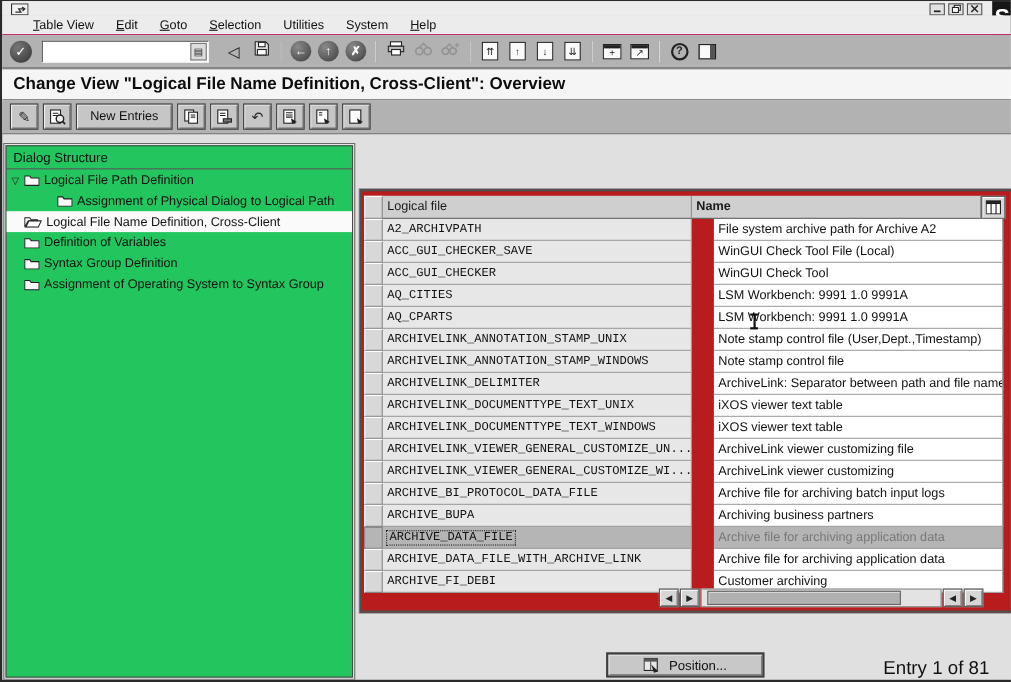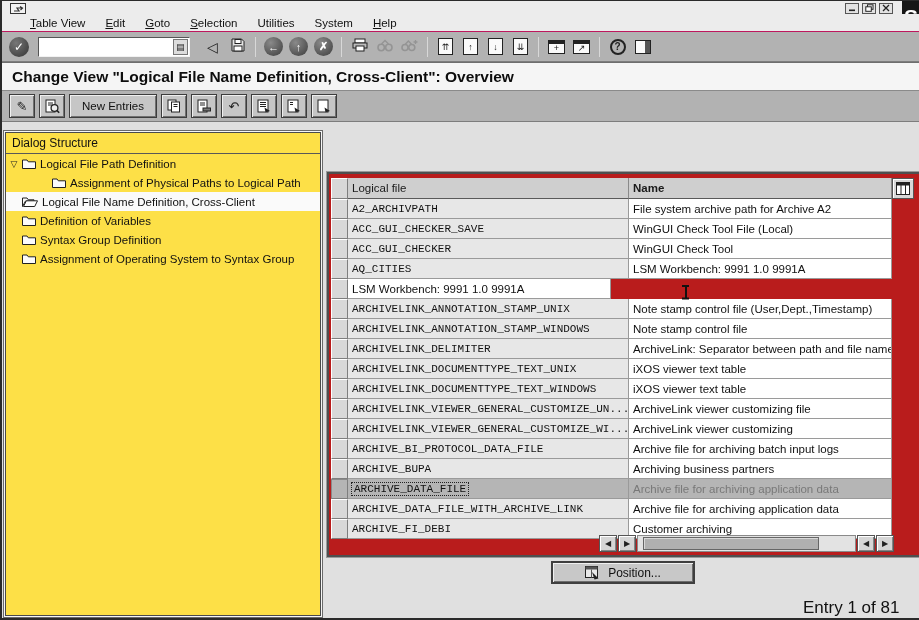--- a/index.html
+++ b/index.html
@@ -32,58 +32,58 @@
   .helpicon { width:16px; height:16px; border:2px solid currentColor; border-radius:50%; font-size:10px; font-weight:bold; display:inline-flex; align-items:center; justify-content:center; }
   .layouticon { width:16px; height:14px; border:1px solid currentColor; background:repeating-linear-gradient(90deg,#fafafa 0 9px,#555 9px 15px); }
 
   
   .titlestrip { position:absolute; left:0; top:61px; width:100%; height:29px; background:#f5f5f5; border-top:1px solid #6e6e6e; border-bottom:1px solid #8a8a8a; box-shadow:0 1px 0 #fff; font-size:15.5px; font-weight:bold; color:#0d0d0d; display:flex; align-items:center; padding-left:10px; }
   .appbar { position:absolute; left:0; top:90px; width:100%; height:31px; background:#b2b2b2; border-bottom:1px solid #7d7d7d; display:flex; align-items:center; gap:4px; padding-left:7px; }
   .abtn { height:24px; min-width:26px; background:#c6c6c6; border:1px solid #3d3d3d; box-shadow:inset 1px 1px 0 #efefef, inset -1px -1px 0 #707070; display:inline-flex; align-items:center; justify-content:center; color:#222; font-size:13px; padding:0 2px; }
   .abtn.textbtn { padding:0 12px; font-size:11.5px; color:#111; }
 
   
-  .treepanel { position:absolute; left:3px; top:131px; width:316px; height:484px; background:#fde047; border:1px solid #4a4a4a; box-shadow:0 0 0 1px #f6f6f6, 0 0 0 2px #6a6a6a; }
+  .treepanel { position:absolute; left:3px; top:131px; width:316px; height:484px; background:#22c55e; border:1px solid #4a4a4a; box-shadow:0 0 0 1px #f6f6f6, 0 0 0 2px #6a6a6a; }
   .treeheader { height:21px; border-bottom:1px solid #585858; font-size:12px; color:#111; display:flex; align-items:center; padding-left:6px; }
   .titem { height:19px; display:flex; align-items:center; font-size:11.5px; color:#111; white-space:nowrap; overflow:hidden; }
   .titem .texp { width:16px; text-align:center; font-size:9px; color:#222; flex:0 0 16px; }
   .titem .tfolder { display:inline-flex; margin-right:4px; flex:0 0 auto; }
   .titem.selected { background:#fafafa; }
   .titem.lvl2 { padding-left:46px; }
 
   
   .tablectl { position:absolute; left:325px; top:171px; width:692px; height:385px; background:#b91c1c; border:2px solid #4f4f4f; box-shadow:0 0 0 1px #9a9a9a; padding:4px 0 0 2px; }
   .thead-row, .trow { display:flex; }
   .tsel { width:17px; flex:0 0 17px; background:#d8d8d8; border-top:1px solid #fff; border-left:1px solid #fff; border-right:1px solid #7e7e7e; border-bottom:1px solid #7e7e7e; }
   .th { font-size:11.5px; color:#1a1a1a; background:#cfcfcf; border-right:1px solid #8a8a8a; border-bottom:1px solid #5a5a5a; display:flex; align-items:center; padding-left:4px; height:21px; }
   .thead-row .tsel { height:21px; }
   .th.col-log { width:281px; flex:0 0 281px; }
   .th.col-nam { width:263px; flex:0 0 263px;font-weight:bold; }
   .tconfig { width:22px; flex:0 0 22px; height:21px; background:#d8d8d8; border:1px solid #555; box-shadow:inset 1px 1px 0 #fff; display:flex; align-items:center; justify-content:center; color:#222; }
   .trow { height:20px; }
   .tc { font-size:11.5px; color:#111; border-right:1px solid #9a9a9a; border-bottom:1px solid #9a9a9a; display:flex; align-items:center; padding-left:4px; overflow:hidden; white-space:nowrap; }
   .tc.tlog { width:281px; flex:0 0 281px; background:#e7e7e7; font-family:"Liberation Mono","DejaVu Sans Mono",monospace; font-size:11px; }
-  .tc.tnam { width:263px; flex:0 0 263px; background:#ffffff; }
+  .tc.tnam { width:263px; flex:0 0 263px; background:#ffffff;margin-left:20px; }
   .trow.selected .tc.tlog, .trow.selected .tc.tnam { background:#b5b5b5; }
   .trow.selected .tc.tnam { color:#787878; }
   .trow.selected .tsel { background:#b5b5b5; border-top-color:#8a8a8a; border-left-color:#8a8a8a; }
   .focusbox { outline:1px dotted #222; padding:0 2px; }
 
   .vscroll { position:absolute; right:2px; top:27px; width:22px; height:340px; display:flex; flex-direction:column; background:#d9d9d9; padding-left:2px; }
   .sbtn { width:18px; height:18px; background:#d6d6d6; border:1px solid #555; box-shadow:inset 1px 1px 0 #fff, inset -1px -1px 0 #858585; font-size:8px; color:#222; display:flex; align-items:center; justify-content:center; margin-bottom:1px; }
   .vthumb { width:18px; height:18px; background:#f3f3f3; border:1px solid #555; box-shadow:inset 1px 1px 0 #fff; margin-bottom:0; }
   .vtrack { width:18px; flex:1; background:#a8a8a8; border-left:1px solid #777; border-right:1px solid #777; }
   .hscroll-row { position:absolute; left:2px; bottom:2px; height:20px; width:563px; display:flex; align-items:center; }
   .hspacer { width:268px; flex:0 0 268px; }
   .hbtn { width:18px; height:17px; background:#d6d6d6; border:1px solid #555; box-shadow:inset 1px 1px 0 #fff, inset -1px -1px 0 #858585; font-size:8px; color:#222; display:inline-flex; align-items:center; justify-content:center; margin-right:1px; }
   .htrack { flex:1; height:17px; background:#e3e3e3; border:1px solid #8a8a8a; display:flex; align-items:center; padding:1px; margin-right:1px; }
   .hthumb { width:82%; height:13px; background:#b0b0b0; border:1px solid #666; box-shadow:inset 1px 1px 0 #d8d8d8; margin-left:4px; }
 
   
-  .posbtn { position:absolute; left:549px; top:560px; width:144px; height:23px; background:#c8c8c8; border:2px solid #3f3f3f; box-shadow:inset 1px 1px 0 #f0f0f0, inset -1px -1px 0 #6d6d6d; font-family:"Liberation Sans",sans-serif; font-size:12px; color:#111; display:flex; align-items:center; justify-content:center; gap:8px; }
+  .posbtn { position:absolute; left:549px; top:592px; width:144px; height:23px; background:#c8c8c8; border:2px solid #3f3f3f; box-shadow:inset 1px 1px 0 #f0f0f0, inset -1px -1px 0 #6d6d6d; font-family:"Liberation Sans",sans-serif; font-size:12px; color:#111; display:flex; align-items:center; justify-content:center; gap:8px; }
   .posicon { display:inline-flex; }
   .entrystatus { position:absolute; left:801px; top:597px; font-size:17px; color:#111; }
 
   
   .ibeam { position:absolute; left:679px; top:283px; width:9px; height:16px; }
   .ibeam::before { content:""; position:absolute; left:4px; top:2px; width:1.5px; height:13px; background:#111; }
   .ibeam::after { content:""; position:absolute; left:1px; top:1px; width:7px; height:1.5px; background:#111; box-shadow:0 12.5px 0 #111; }
 
   .sysicon { display:inline-flex; }
 </style>
@@ -275,21 +275,21 @@
           </svg>
         </span>
         <span>Logical File Path Definition</span>
       </div>
       <div class="titem lvl2">
         <span class="tfolder">
           <svg width="14" height="11" viewBox="0 0 14 11">
             <path d="M0.5 10.5 V2 H5 l1.3 1.8 H13.5 V10.5 Z" fill="#fbfbfb" stroke="#222"></path>
           </svg>
         </span>
-        <span>Assignment of Physical Paths to Logical Path</span>
+        <span>Assignment of Physical Dialog to Logical Path</span>
       </div>
       <div class="titem selected">
         <span class="texp"></span>
         <span class="tfolder">
           <svg width="16" height="11" viewBox="0 0 16 11">
             <path d="M0.5 10.5 V2 H5 l1.3 1.8 H12 V5 H3.5 Z" fill="#fbfbfb" stroke="#222"></path>
             <path d="M1.5 10.5 L4.3 4.8 H15.5 L12.7 10.5 Z" fill="#fff" stroke="#222"></path>
           </svg>
         </span>
         <span>Logical File Name Definition, Cross-Client</span>
@@ -362,20 +362,23 @@
       </div>
       <div class="trow">
         <span class="tsel"></span>
         <div class="tc tlog">
           <span>AQ_CITIES</span>
         </div>
         <div class="tc tnam">LSM Workbench: 9991 1.0 9991A</div>
       </div>
       <div class="trow">
         <span class="tsel"></span>
+        <div class="tc tlog">
+          <span>AQ_CPARTS</span>
+        </div>
         <div class="tc tnam">LSM Workbench: 9991 1.0 9991A</div>
       </div>
       <div class="trow">
         <span class="tsel"></span>
         <div class="tc tlog">
           <span>ARCHIVELINK_ANNOTATION_STAMP_UNIX</span>
         </div>
         <div class="tc tnam">Note stamp control file (User,Dept.,Timestamp)</div>
       </div>
       <div class="trow">

